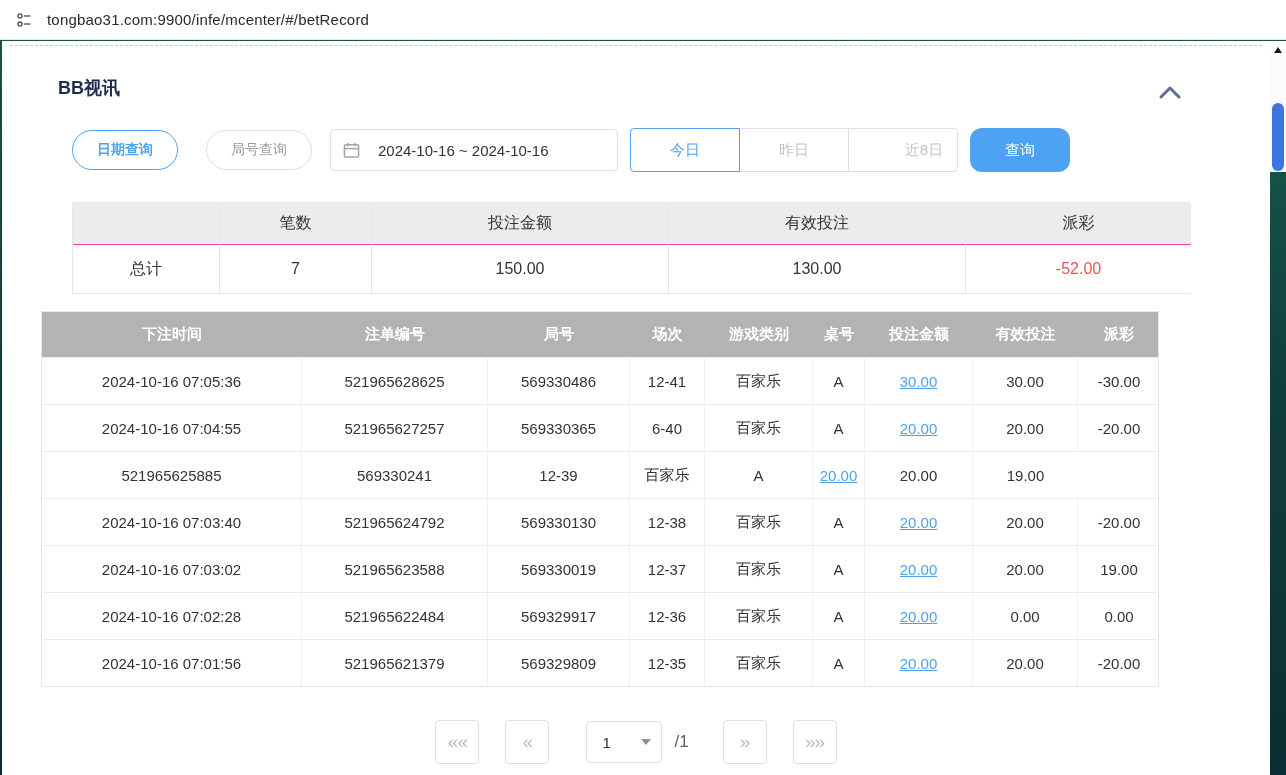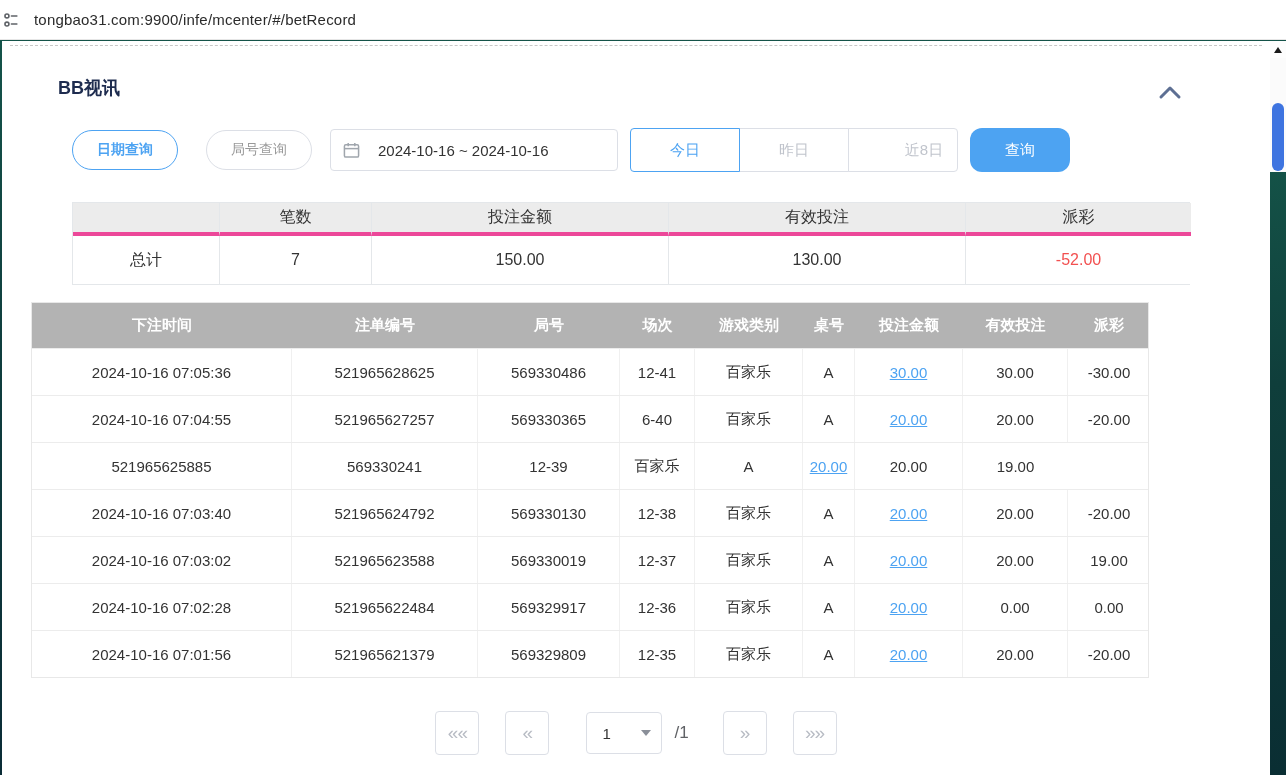--- a/index.html
+++ b/index.html
@@ -8,21 +8,21 @@
     width:1286px; height:775px; overflow:hidden;
     font-family:"Liberation Sans","DejaVu Sans",sans-serif;
     background:#0b2d33;
   }
   .screen { position:relative; width:1286px; height:775px;
     background:linear-gradient(180deg,#15564b 0%,#0f3e3e 45%,#0a2c36 100%); }
 
   
   .browser-bar { position:absolute; top:0; left:0; width:1286px; height:40px;
     background:#fff; border-bottom:1px solid #e6e6e6; display:flex; align-items:center;
-    z-index:5; }
+    padding-left:13px; z-index:5; }
   .site-icon { width:22px; height:22px; display:flex; align-items:center; justify-content:center; margin-right:12px; }
   .url { font-size:15px; color:#2b2b2b; letter-spacing:0.2px; }
 
   
   .v-scrollbar { position:absolute; top:41px; right:0; width:16px; bottom:0; background:#fbfbfb; z-index:4; }
   .sb-arrow { height:17px; display:flex; align-items:center; justify-content:center; background:#fdfdfd; cursor:pointer; }
   .sb-arrow-glyph { width:0; height:0; border-left:4px solid transparent; border-right:4px solid transparent; border-bottom:6px solid #1a1a1a; }
   .sb-thumb { position:absolute; top:62px; left:2px; right:2px; height:68px; background:#3e74e0; border-radius:7px; cursor:grab; }
   .sb-dark { position:absolute; top:131px; left:0; right:0; bottom:0;
     background:linear-gradient(180deg,#145247 0%,#0f3e3b 35%,#0a2e33 100%); }
@@ -53,25 +53,25 @@
   .grp.selected { border-color:var(--accent); color:var(--accent); z-index:1; }
   .search-btn { width:100px; height:44px; margin-left:12px; background:var(--accent); color:#fff;
     border:none; border-radius:12px; font-size:15px; cursor:pointer; }
 
   
   .summary-table { width:1118px; margin:30px 0 0 70px; border:1px solid #e4e7ea; }
   .s-row { display:grid; grid-template-columns:147px 152px 297px 297px 225px; }
   .s-cell { height:48px; display:flex; align-items:center; justify-content:center;
     font-size:16px; color:#333; border-right:1px solid #e4e7ea; background:#fff; }
   .s-cell:last-child { border-right:none; }
-  .s-head .s-cell { height:33px; background:var(--summaryHeaderBg); border-bottom:4px solid #ec4899; }
+  .s-head .s-cell { height:42px; background:var(--summaryHeaderBg); border-bottom:1px solid #ec4899; }
   .neg { color:var(--negative); }
 
   
-  .bet-table { width:1118px; margin:17px 0 0 29px; border:1px solid #e8e8e8; }
+  .bet-table { width:1118px; margin:17px 0 0 39px; border:1px solid #e8e8e8; }
   .t-head { display:grid; grid-template-columns:260px 186px 142px 75px 108px 52px 108px 105px 82px;
     background:var(--tableHeaderBg); }
   .t-hcell { height:45px; display:flex; align-items:center; justify-content:center;
     color:#fff; font-size:15px; font-weight:600; }
   .t-row { display:grid; grid-template-columns:260px 186px 142px 75px 108px 52px 108px 105px 82px;
     border-top:1px solid #ececec; background:#fff; }
   .t-cell { height:46px; display:flex; align-items:center; justify-content:center;
     font-size:15px; color:#333; border-right:1px solid #f0f0f0; }
   .t-cell:last-child { border-right:none; }
   .bet-link { color:var(--accent); text-decoration:underline; cursor:pointer; }

